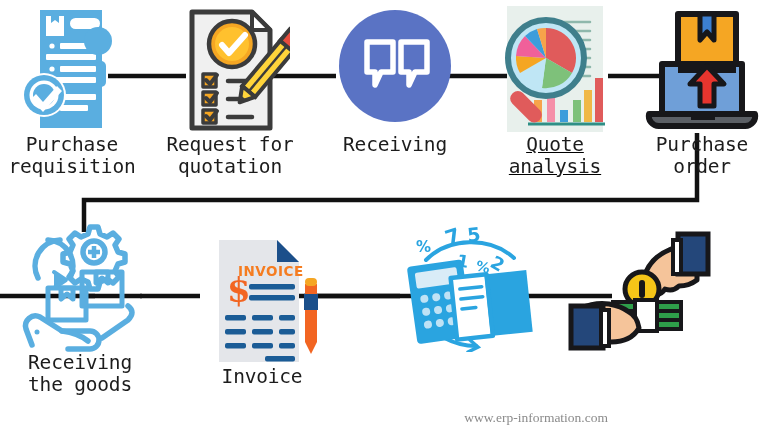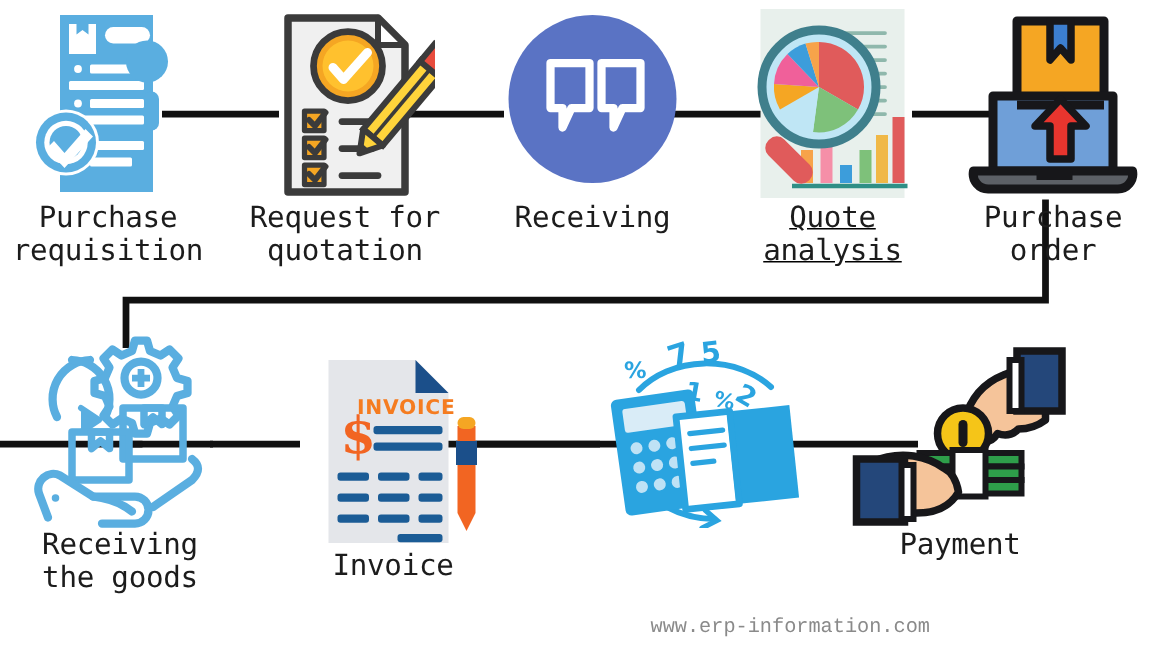--- a/index.html
+++ b/index.html
@@ -39,23 +39,23 @@
     display: block;
     font-family: "DejaVu Sans Mono", "Liberation Mono", monospace;
     font-size: 19.5px;
     line-height: 22px;
     color: #1c1c1c;
     white-space: pre-line;
     letter-spacing: -0.2px;
   }
   .footer {
     position: absolute;
-    right: 0;
+    right: 12px;
     bottom: 6px;
-    font-family: Liberation Mono, monospace;
+    font-family: Liberation Serif, serif;
     font-size: 13.5px;
     color: #8a8a8a;
     letter-spacing: 0px;
   }
   
   #n1 { left: -3px;  top: 4px; }
   #n2 { left: 155px; top: 4px; }
   #n3 { left: 320px; top: 4px; }
   #n4 { left: 480px; top: 4px; text-decoration: underline; }
   #n5 { left: 627px; top: 4px; }
@@ -355,17 +355,16 @@
           <rect x="48" y="89" width="68" height="9" fill="#2e9e4a" stroke="#17171a" stroke-width="4"></rect>
           <rect x="48" y="98" width="68" height="9" fill="#2e9e4a" stroke="#17171a" stroke-width="4"></rect>
           <rect x="70" y="78" width="22" height="31" fill="#ffffff" stroke="#17171a" stroke-width="4"></rect>
         </g>
 
         <path d="M74 106 q-8 14 -28 14 q-18 0 -30 -8 l0 -26 q14 -6 28 -4 q12 2 20 8 q8 4 10 16 z" fill="#f5c49a" stroke="#17171a" stroke-width="5" stroke-linejoin="round"></path>
         <rect x="6" y="84" width="32" height="42" fill="#24477a" stroke="#17171a" stroke-width="5"></rect>
         <rect x="36" y="88" width="8" height="36" fill="#ffffff" stroke="#17171a" stroke-width="4"></rect>
       </svg>
     </span>
-    <span class="label">Payment</span>
   </div>
 
   <div class="footer">www.erp-information.com</div>
 </div>
 
 </body></html>

